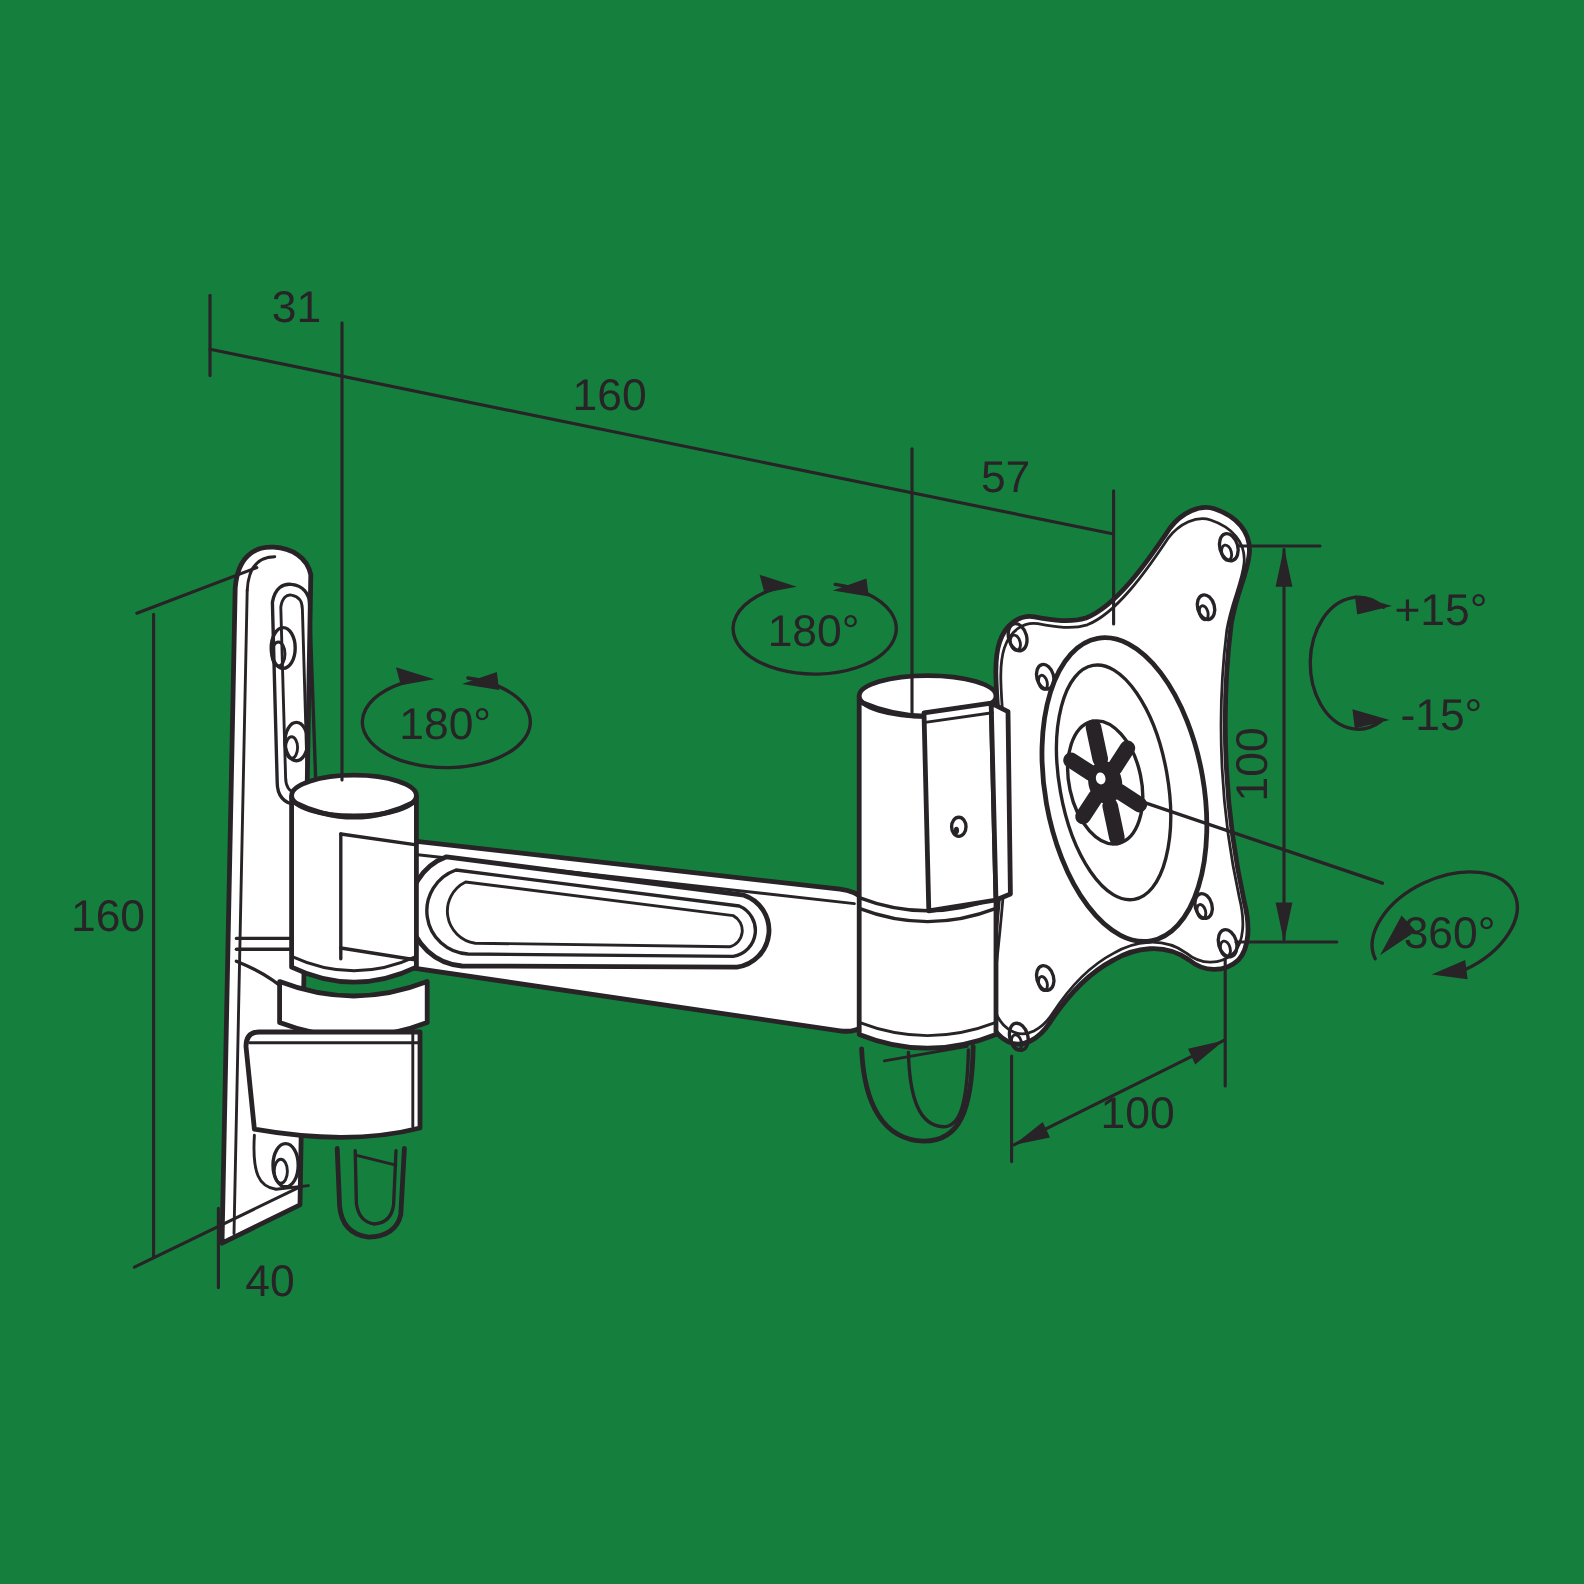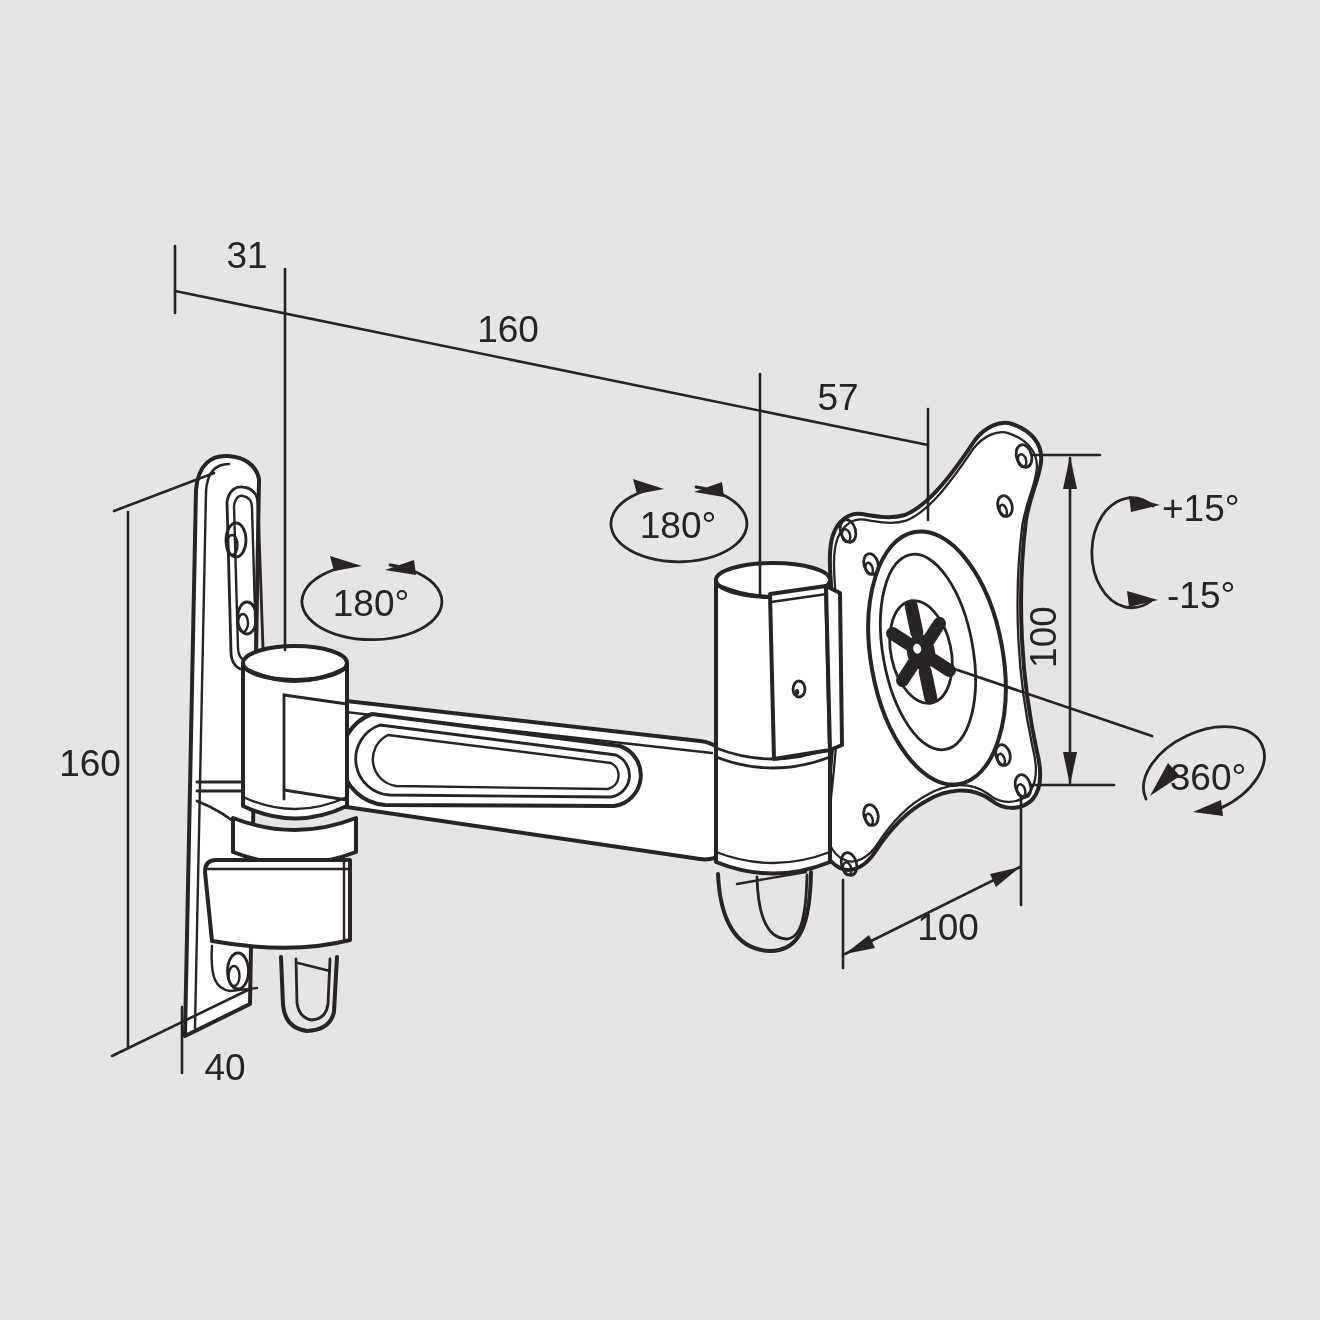--- a/index.html
+++ b/index.html
@@ -1,17 +1,17 @@
 <!DOCTYPE html>
 <html><head>
 <meta charset="utf-8">
 <style>
   html,body{margin:0;padding:0;background:#ffffff;}
   #stage{
-    position:relative;width:1320px;height:1320px;background:#e5e5e5;
+    position:relative;width:1320px;height:1320px;background:#15803d;
     font-family:"Liberation Sans", sans-serif;overflow:hidden;
   }
   svg{position:absolute;left:0;top:0;}
   .w{fill:#ffffff;stroke:#272326;stroke-width:4;stroke-linecap:round;stroke-linejoin:round;}
   .s{fill:none;stroke:#272326;stroke-width:4;stroke-linecap:round;stroke-linejoin:round;}
   .d{fill:none;stroke:#272326;stroke-width:2.8;stroke-linecap:round;stroke-linejoin:round;}
   .t{fill:none;stroke:#272326;stroke-width:2.4;stroke-linecap:round;stroke-linejoin:round;}
   .k{fill:#272326;stroke:none;}
   .dim{fill:none;stroke:#272326;stroke-width:2.6;stroke-linecap:round;}
   .lbl{fill:#272326;font-size:37px;font-family:"Liberation Sans",sans-serif;}

